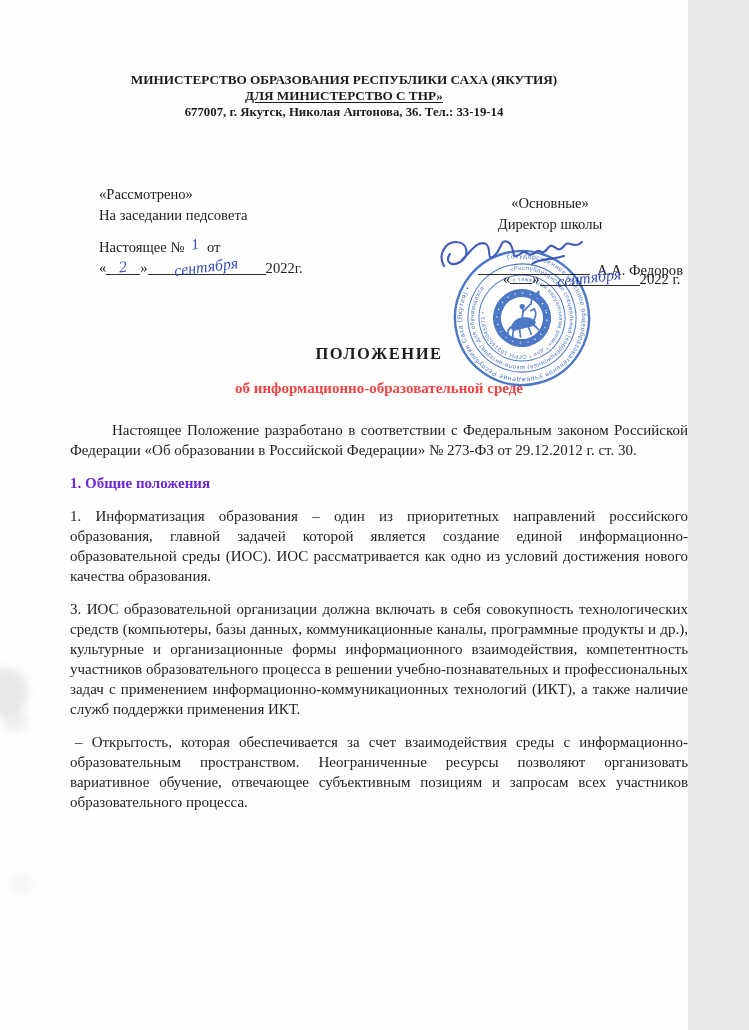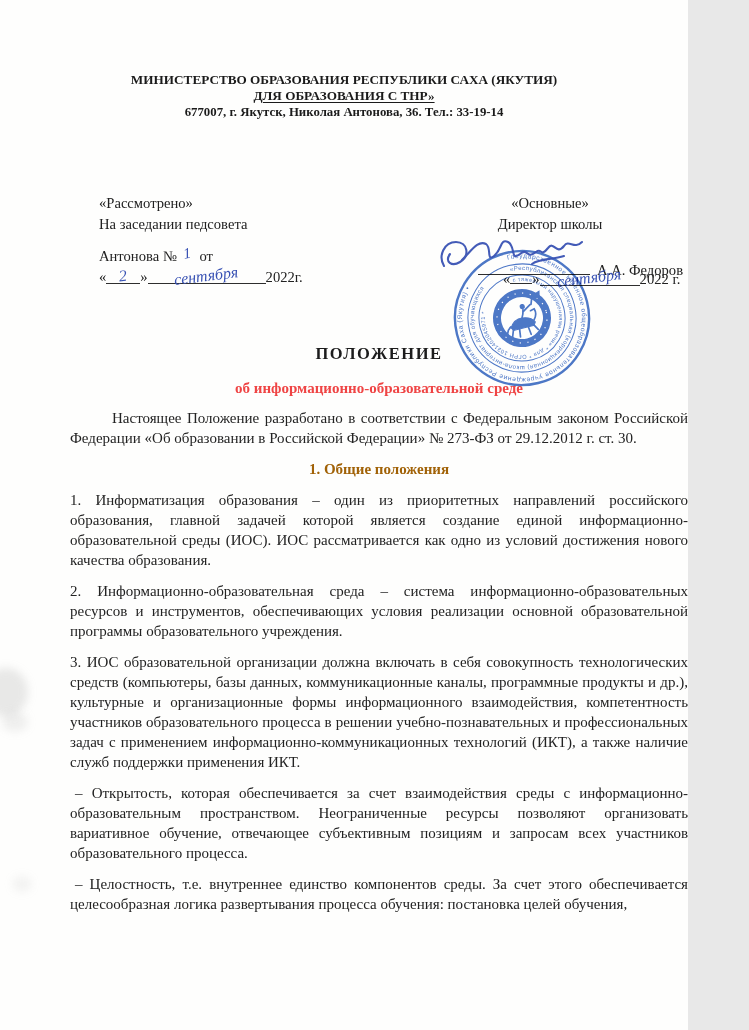--- a/index.html
+++ b/index.html
@@ -11,21 +11,21 @@
     color: #212121;
   }
 
   
   .header { position: absolute; top: 71px; left: 0; width: 100%; text-align: center; font-weight: bold; color: #1b1b1b; }
   .header .l1 { font-size: 13.2px; line-height: 17px; }
   .header .l2, .header .l3 { font-size: 13.2px; line-height: 16px; text-decoration: underline; text-underline-offset: 2px; }
   .header .l4, .header .l5 { font-size: 12.8px; line-height: 16px; }
 
   
-  .appr-left  { position: absolute; left: 99px;  top: 193px; font-size: 14.6px; line-height: 21px; }
+  .appr-left  { position: absolute; left: 99px;  top: 184px; font-size: 14.6px; line-height: 21px; }
   .appr-right { position: absolute; left: 455px; top: 193px; width: 190px; text-align: center; font-size: 14.6px; line-height: 21px; }
   .row-protocol { margin-top: 11px; }
   .blank { display: inline-block; border-bottom: 1px solid #2e2e2e; height: 15px; text-align: center; vertical-align: baseline; line-height: 15px; }
   .blank.day    { width: 34px; }
   .blank.month  { width: 118px; }
   .blank.day2   { width: 22px; }
   .blank.month2 { width: 100px; }
   .hand { font-style: italic; color: #3a53b4; display: inline-block; font-size: 16px; }
   .hand.tilt   { transform: rotate(-7deg) translateY(-1px); }
   .hand.num    { transform: rotate(-10deg) translateY(-3px); font-size: 15px; padding: 0 4px; }
@@ -41,47 +41,47 @@
   .stamp { position: absolute; left: 447px; top: 243px; width: 150px; height: 150px; z-index: 5; opacity: 0.92; transform: rotate(-14deg); mix-blend-mode: multiply; }
   .stamp text { fill: #3e6cc4; font-family: "Liberation Sans", sans-serif; }
   .ring1-text { font-size: 6.6px; letter-spacing: 0.6px; }
   .ring2-text { font-size: 6.1px; letter-spacing: 0.4px; }
   .ring3-text { font-size: 5.6px; letter-spacing: 0.4px; }
 
   
   .doc-title    { position: absolute; top: 344px; left: 70px; width: 618px; text-align: center; font-weight: bold; font-size: 16.5px; letter-spacing: 1.5px; color: #1c1c1c; }
   .doc-subtitle { position: absolute; top: 380px; left: 70px; width: 618px; text-align: center; font-weight: bold; font-size: 15px; color: #ef4444; }
   .body-block { position: absolute; top: 407px; left: 70px; width: 618px; font-size: 15px; line-height: 20px; text-align: justify; color: #232323; }
-  .body-block p { margin: 1px 0 11px; }
+  .body-block p { margin: 13px 0 11px; }
   .intro { text-indent: 42px; }
-  .sec-head { text-align: center; font-weight: bold; margin: 0 0 12px; color: #a16207; }
+  .sec-head { font-weight: bold; margin: 0 0 12px; color: #6d28d9; }
   .dash { text-indent: 5px; }
 
   
   .smudge { position: absolute; border-radius: 50%; filter: blur(4px); pointer-events: none; }
   .s1 { left: -16px; top: 668px; width: 44px; height: 48px; background: rgba(145,145,145,0.20); }
   .s2 { left: 2px;   top: 712px; width: 26px; height: 20px; background: rgba(150,150,150,0.14); }
   .s3 { left: 12px;  top: 876px; width: 20px; height: 16px; background: rgba(150,150,150,0.10); }
 </style>
 </head>
 <body>
 
 <div class="page">
 
   <div class="header">
     <div class="l1">МИНИСТЕРСТВО ОБРАЗОВАНИЯ РЕСПУБЛИКИ САХА (ЯКУТИЯ)</div>
-    <div class="l3">ДЛЯ ОБРАЗОВАНИЯ С ТНР»</div>
+    <div class="l3">ДЛЯ МИНИСТЕРСТВО С ТНР»</div>
     <div class="l4">677007, г. Якутск, Николая Антонова, 36. Тел.: 33-19-14</div>
   </div>
 
   <div class="appr-left">
     <div>«Рассмотрено»</div>
     <div>На заседании педсовета</div>
     <div class="row-protocol">
-      <span>Антонова №</span>
+      <span>Настоящее №</span>
       <span class="hand num">1</span>
       <span>от</span>
     </div>
     <div>
       <span>«</span><span class="blank day"><span class="hand tilt">2</span></span><span>»</span><span class="blank month"><span class="hand tilt">сентября</span></span><span>2022г.</span>
     </div>
   </div>
 
   <div class="appr-right">
     <div>«Основные»</div>
@@ -130,22 +130,20 @@
     </g>
   </svg>
 
   <div class="doc-title">ПОЛОЖЕНИЕ</div>
   <div class="doc-subtitle">об информационно-образовательной среде</div>
 
   <div class="body-block">
     <p class="intro">Настоящее Положение разработано в соответствии с Федеральным законом Российской Федерации «Об образовании в Российской Федерации» № 273-ФЗ от 29.12.2012 г. ст. 30.</p>
     <p class="sec-head">1. Общие положения</p>
     <p>1. Информатизация образования – один из приоритетных направлений российского образования, главной задачей которой является создание единой информационно-образовательной среды (ИОС). ИОС рассматривается как одно из условий достижения нового качества образования.</p>
-    <p>2. Информационно-образовательная среда – система информационно-образовательных ресурсов и инструментов, обеспечивающих условия реализации основной образовательной программы образовательного учреждения.</p>
     <p>3. ИОС образовательной организации должна включать в себя совокупность технологических средств (компьютеры, базы данных, коммуникационные каналы, программные продукты и др.), культурные и организационные формы информационного взаимодействия, компетентность участников образовательного процесса в решении учебно-познавательных и профессиональных задач с применением информационно-коммуникационных технологий (ИКТ), а также наличие служб поддержки применения ИКТ.</p>
     <p class="dash">– Открытость, которая обеспечивается за счет взаимодействия среды с информационно-образовательным пространством. Неограниченные ресурсы позволяют организовать вариативное обучение, отвечающее субъективным позициям и запросам всех участников образовательного процесса.</p>
-    <p class="dash">– Целостность, т.е. внутреннее единство компонентов среды. За счет этого обеспечивается целесообразная логика развертывания процесса обучения: постановка целей обучения,</p>
   </div>
 
   <div class="smudge s1"></div>
   <div class="smudge s2"></div>
   <div class="smudge s3"></div>
 </div>
 
 </body></html>

